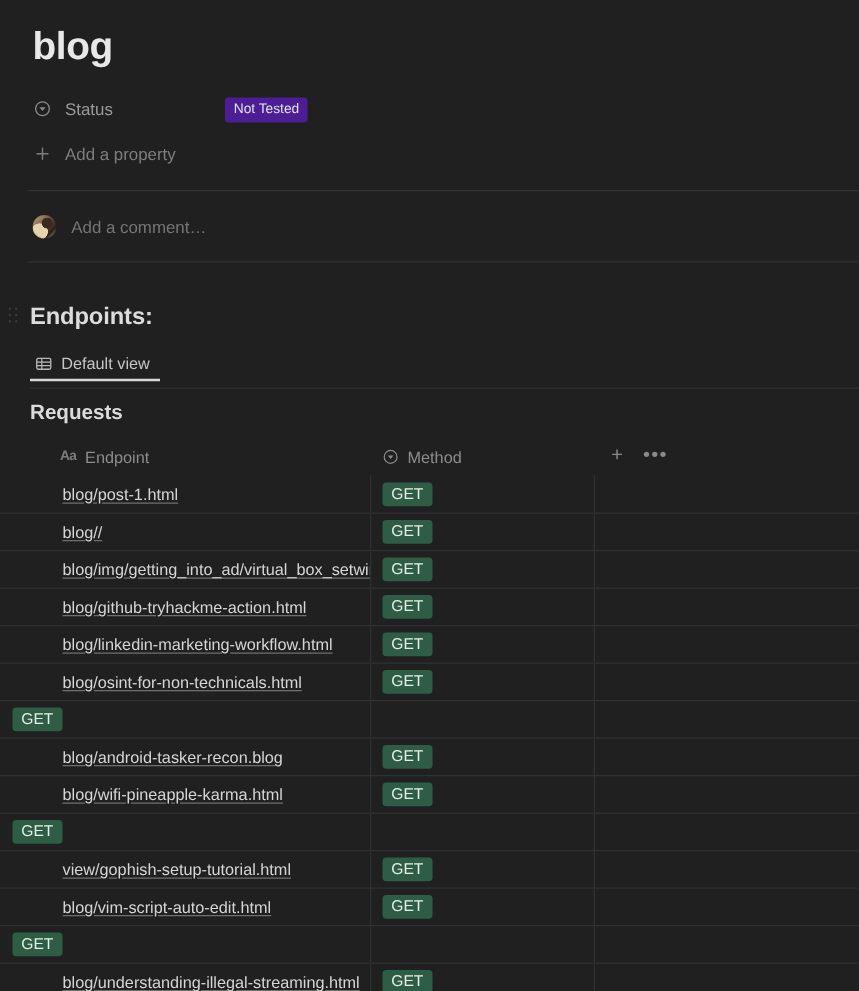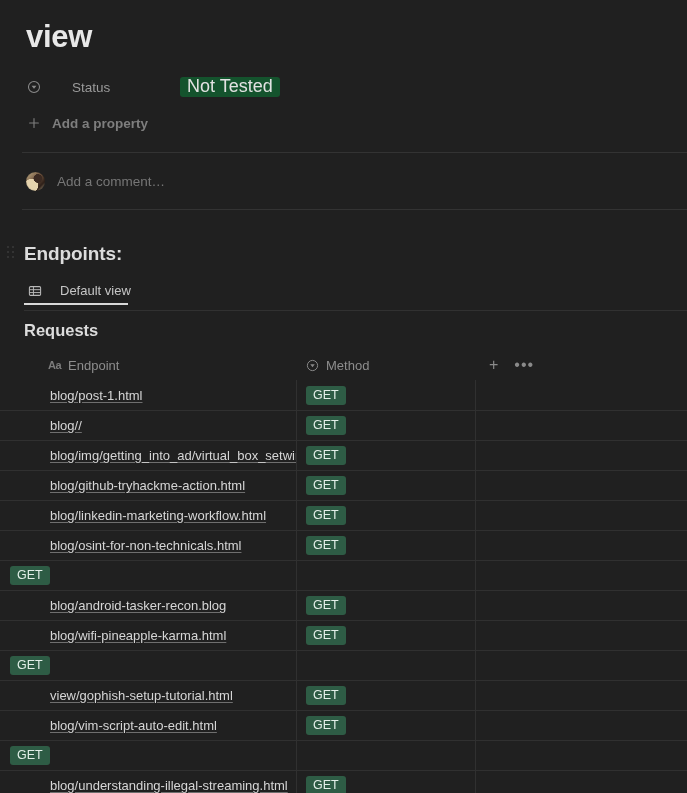--- a/index.html
+++ b/index.html
@@ -33,45 +33,45 @@
   }
 
   
   .prop-row {
     position: absolute;
     left: 24px;
     display: flex;
     align-items: center;
     height: 26px;
   }
-  .prop-row.status { top: 74px; gap: 20px; }
+  .prop-row.status { top: 74px; }
   .prop-row.addprop { top: 110px; }
 
   .prop-icon {
     width: 20px;
     height: 20px;
     display: flex;
     align-items: center;
     justify-content: center;
     color: #868686;
     flex: 0 0 auto;
   }
   .prop-label {
     margin-left: 8px;
     font-size: 13.5px;
     color: #9a9a9a;
     width: 120px;
   }
-  .prop-label.muted { color: #7e7e7e; font-weight: bold; }
+  .prop-label.muted { color: #7e7e7e; }
 
   .pill {
     display: inline-block;
-    background: #14532d;
+    background: #4c1d95;
     color: #e2e2e2;
-    font-size: 18px;
+    font-size: 11px;
     line-height: 17px;
     padding: 1px 7px 2px 7px;
     border-radius: 3px;
     white-space: nowrap;
   }
   .status-value {
     position: absolute;
     left: 180px;
     top: 77px;
   }
@@ -148,21 +148,21 @@
   .view-tabs {
     position: absolute;
     left: 24px;
     top: 283px;
     display: flex;
     align-items: center;
   }
   .view-tab {
     display: flex;
     align-items: center;
-    gap: 18px;
+    gap: 7px;
     padding: 0 4px 7px 4px;
     font-size: 13px;
     color: #c6c6c6;
   }
   .view-tab .tab-underline {
     position: absolute;
     left: 0;
     bottom: 0;
     height: 2px;
     width: 104px;
@@ -272,21 +272,21 @@
   .icon-plus { font-size: 16px; line-height: 1; color: #8a8a8a; }
   .icon-dots { font-size: 16px; line-height: 1; color: #8a8a8a; letter-spacing: 1px; }
 
   svg { display: block; }
 </style>
 </head>
 <body>
 
 <div class="page">
 
-  <div class="title">view</div>
+  <div class="title">blog</div>
 
   <div class="prop-row status">
     <span class="prop-icon">
       <svg width="14" height="14" viewBox="0 0 16 16">
         <circle cx="8" cy="8" r="6.3" fill="none" stroke="#8a8a8a" stroke-width="1.2"></circle>
         <path d="M5.2 6.6 L8 10 L10.8 6.6 Z" fill="#8a8a8a"></path>
       </svg>
     </span>
     <span class="prop-label">Status</span>
   </div>

